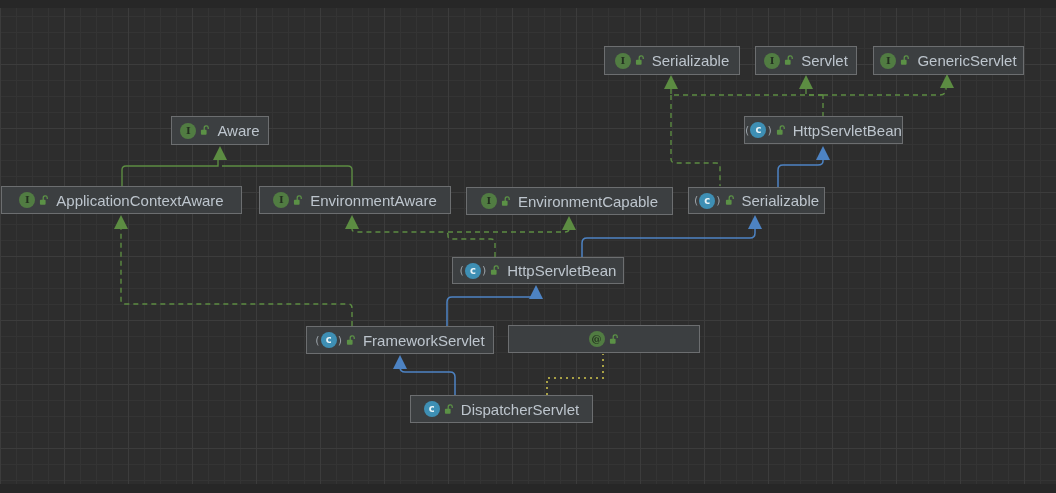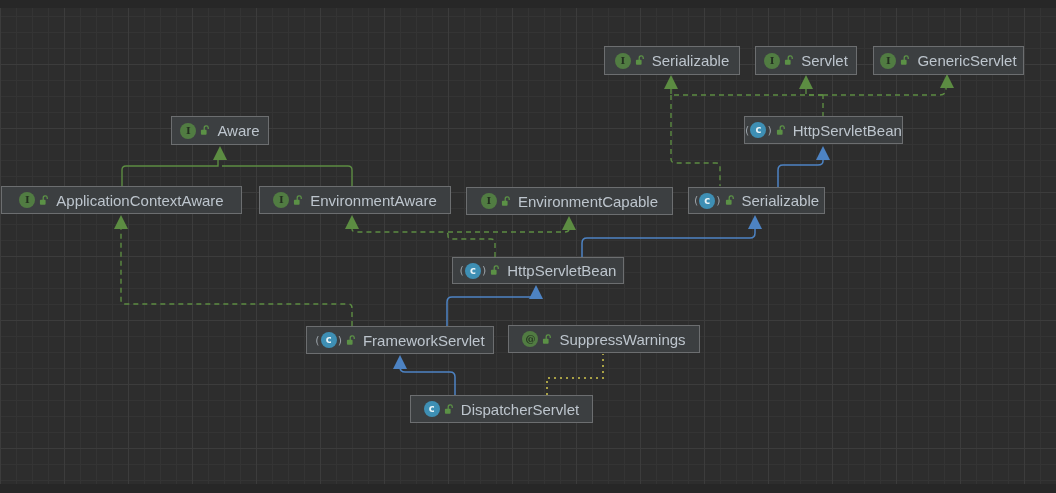--- a/index.html
+++ b/index.html
@@ -246,21 +246,20 @@
   <div class="node" style="left:508px;top:325px;width:192px;height:28px">
     <span class="iconwrap">
       <span class="type-icon ico-annotation">@</span>
       <span class="lock-icon">
           <svg width="11" height="11" viewBox="0 0 12 12">
             <path d="M4.6,5.6 L4.6,3.4 A2.2,2.2 0 0 1 9,3 L9,4.4" stroke="#5b9146" stroke-width="1.4" fill="none"></path>
             <rect x="1" y="5.2" width="6.2" height="5.4" rx="1" fill="#5b9146"></rect>
           </svg>
         </span>
     </span>
-    <span class="label">SuppressWarnings</span>
   </div>
 
   <div class="node" style="left:410px;top:395px;width:183px;height:28px">
     <span class="iconwrap">
       <span class="type-icon ico-class">c</span>
       <span class="lock-icon">
           <svg width="11" height="11" viewBox="0 0 12 12">
             <path d="M4.6,5.6 L4.6,3.4 A2.2,2.2 0 0 1 9,3 L9,4.4" stroke="#5b9146" stroke-width="1.4" fill="none"></path>
             <rect x="1" y="5.2" width="6.2" height="5.4" rx="1" fill="#5b9146"></rect>
           </svg>

